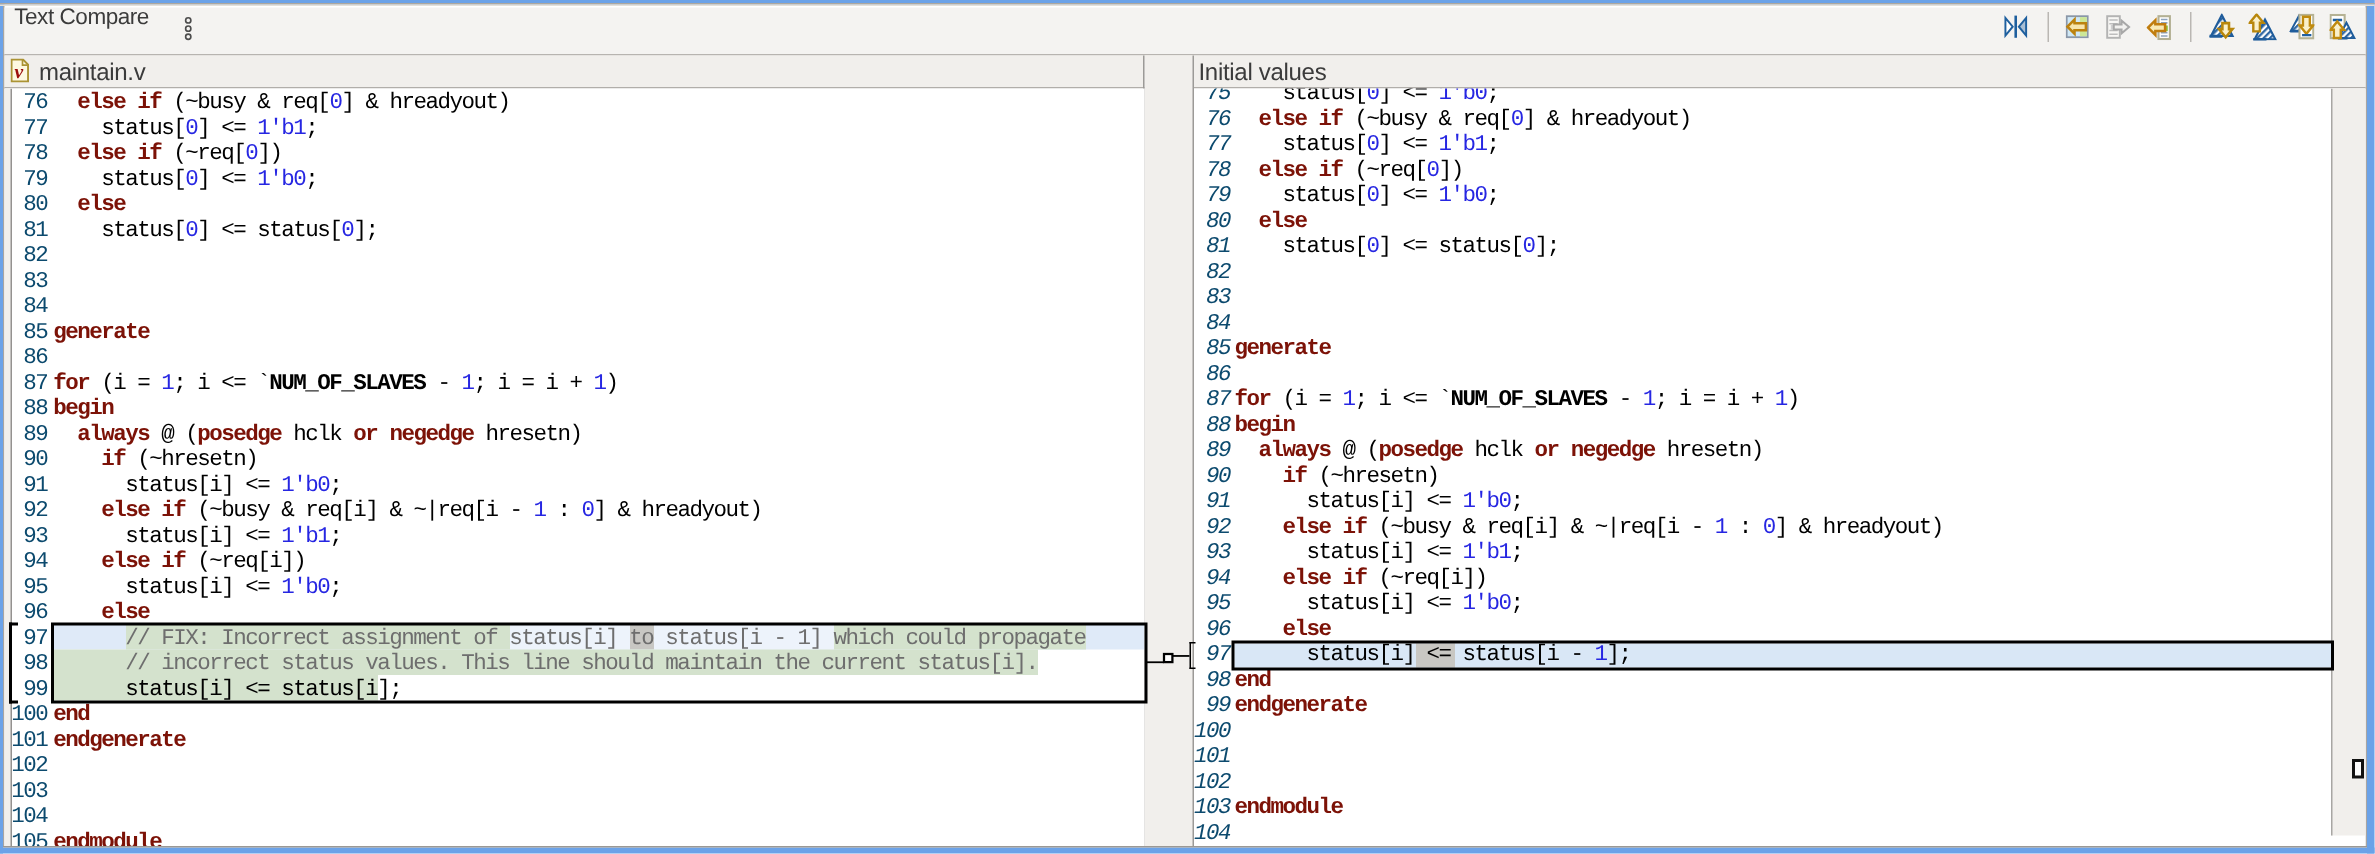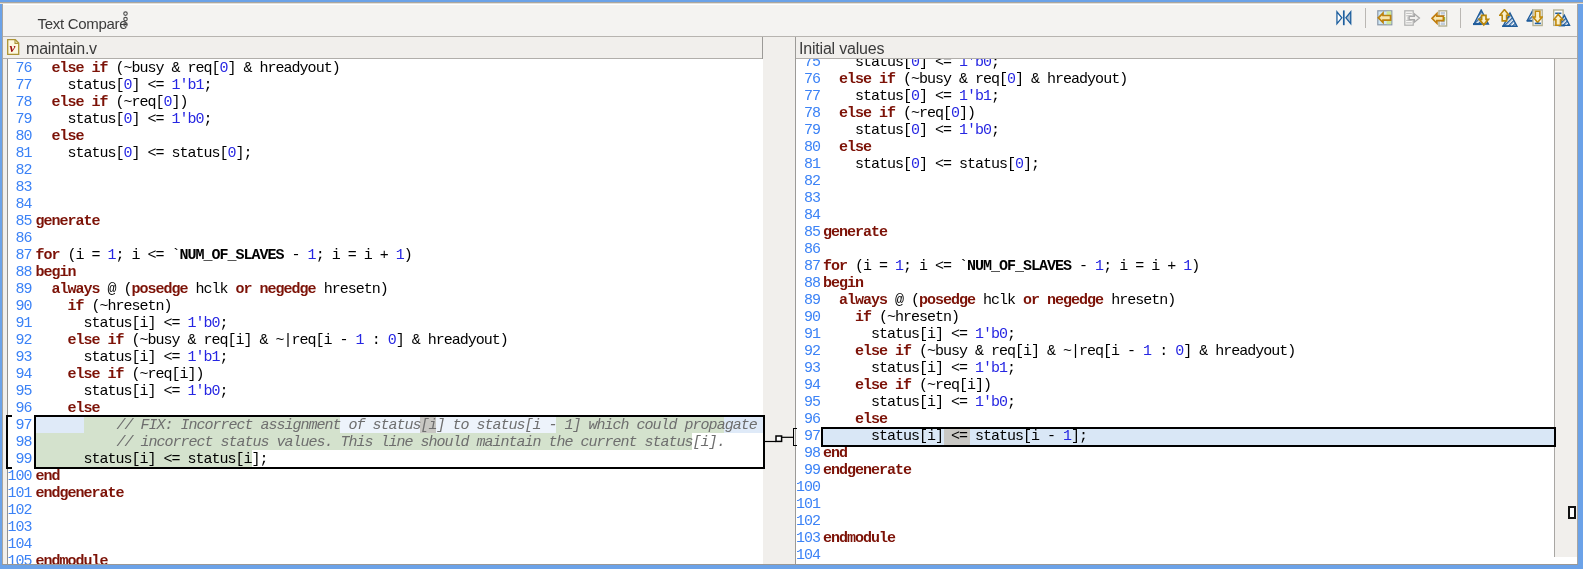--- a/index.html
+++ b/index.html
@@ -4,40 +4,40 @@
 <style>
   html,body{margin:0;padding:0;}
   body{width:1583px;height:569px;overflow:hidden;position:relative;background:#fff;
        font-family:"Liberation Sans", sans-serif;}
   .abs{position:absolute;}
   pre{margin:0;position:absolute;font-family:"Liberation Mono",monospace;
       font-size:15px;letter-spacing:-1px;line-height:17px;white-space:pre;color:#000;}
   .k{color:#7c1207;font-weight:bold;}
   .n{color:#2626e2;}
   .m{font-weight:bold;}
-  .c{color:#6e6e6e;font-style:italic;padding-left:33px;}
-  .num{color:#3b82f6;text-align:right;}
+  .c{color:#6e6e6e;}
+  .num{color:#0c4a6e;text-align:right;}
   .uif{font-size:15px;letter-spacing:-0.3px;color:#3b3b3b;line-height:18px;position:absolute;}
 </style>
 </head>
 <body>
 
 <div class="abs" style="left:0;top:0;width:1583px;height:2.5px;background:#6ba2e8;"></div>
 <div class="abs" style="left:0;top:0;width:2px;height:569px;background:#6ba2e8;"></div>
 <div class="abs" style="left:1578px;top:0;width:5px;height:569px;background:#6ba2e8;"></div>
 <div class="abs" style="left:0;top:564.5px;width:1583px;height:4.5px;background:#6ba2e8;"></div>
 <div class="abs" style="left:2px;top:2px;width:1px;height:562px;background:#a8a5a1;"></div>
 <div class="abs" style="left:1577px;top:2px;width:1px;height:562px;background:#a8a5a1;"></div>
 <div class="abs" style="left:2px;top:563.5px;width:1576px;height:1px;background:#9b9894;"></div>
 
 <div class="abs" style="left:0px;top:2.2px;width:1583px;height:1px;background:#aca79f;"></div>
 <div class="abs" style="left:0px;top:3.2px;width:1583px;height:1.2px;background:#e3e0da;"></div>
 <div class="abs" style="left:3px;top:4.5px;width:1574px;height:31px;background:#f4f3f1;"></div>
 <div class="abs" style="left:3px;top:35.5px;width:1574px;height:1px;background:#b7b4b0;"></div>
-<div class="uif" style="left:9.5px;top:15px;margin-left:28px;">Text Compare</div>
+<div class="uif" style="left:9.5px;top:3px;">Text Compare</div>
 <svg class="abs" style="left:119px;top:9px;" width="14" height="20" viewBox="0 0 14 20">
   <circle cx="6.5" cy="4.6" r="1.75" fill="none" stroke="#4d4d4d" stroke-width="1.1"></circle>
   <circle cx="6.5" cy="10.1" r="1.75" fill="none" stroke="#4d4d4d" stroke-width="1.1"></circle>
   <circle cx="6.5" cy="15.5" r="1.75" fill="none" stroke="#4d4d4d" stroke-width="1.1"></circle>
 </svg>
 <svg class="abs" style="left:1335.5px;top:9.5px;" width="16" height="16" viewBox="0 0 16 16">
   <path d="M0.95 1.9 L0.95 13.7 L5.8 7.8 Z" fill="#fff" stroke="#1e5f9e" stroke-width="1.3"></path>
   <line x1="7.8" y1="0.4" x2="7.8" y2="15.2" stroke="#1e5f9e" stroke-width="1.7"></line>
   <path d="M14.75 1.9 L14.75 13.7 L9.9 7.8 Z" fill="#a9bed3" stroke="#1e5f9e" stroke-width="1.3"></path>
 </svg>
@@ -188,21 +188,21 @@
 
 <span class="k">endmodule</span></pre>
 </div>
 
 <div class="abs" id="paneR" style="left:795.5px;top:58.5px;width:781.5px;height:505px;overflow:hidden;background:#fff;">
   <div class="abs" style="left:758.5px;top:0;width:23px;height:498.5px;background:#f1efec;"></div>
   <div class="abs" style="left:758px;top:0;width:1px;height:498px;background:#a8a6a3;"></div>
   <div class="abs" style="left:27.5px;top:370px;width:730.5px;height:16px;background:#d9e7f6;"></div>
   <div class="abs" style="left:148.5px;top:370px;width:26px;height:16px;background:#c8c7c3;"></div>
   <div class="abs" style="left:772.5px;top:447.5px;width:4px;height:9px;background:#fdfdfd;border:2px solid #111;"></div>
-  <pre class="num" style="left:0.5px;top:-4.1px;width:24px;">75
+  <pre class="num" style="left:0.5px;top:-4.1px;width:24px;font-style:italic;">75
 76
 77
 78
 79
 80
 81
 82
 83
 84
 85

